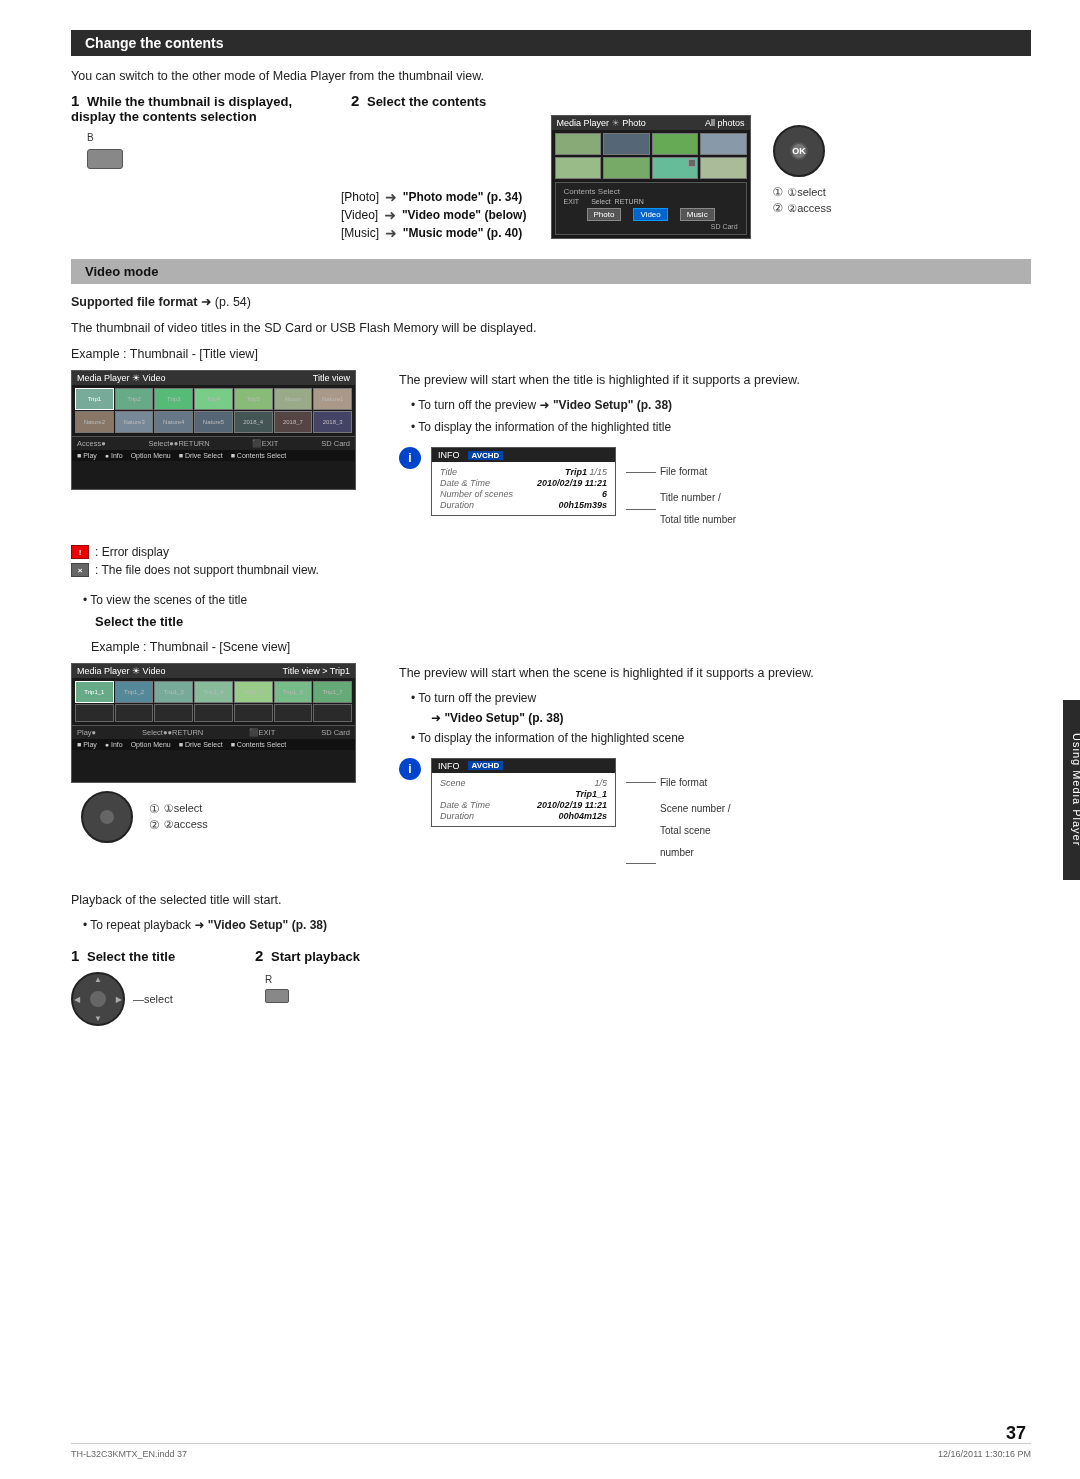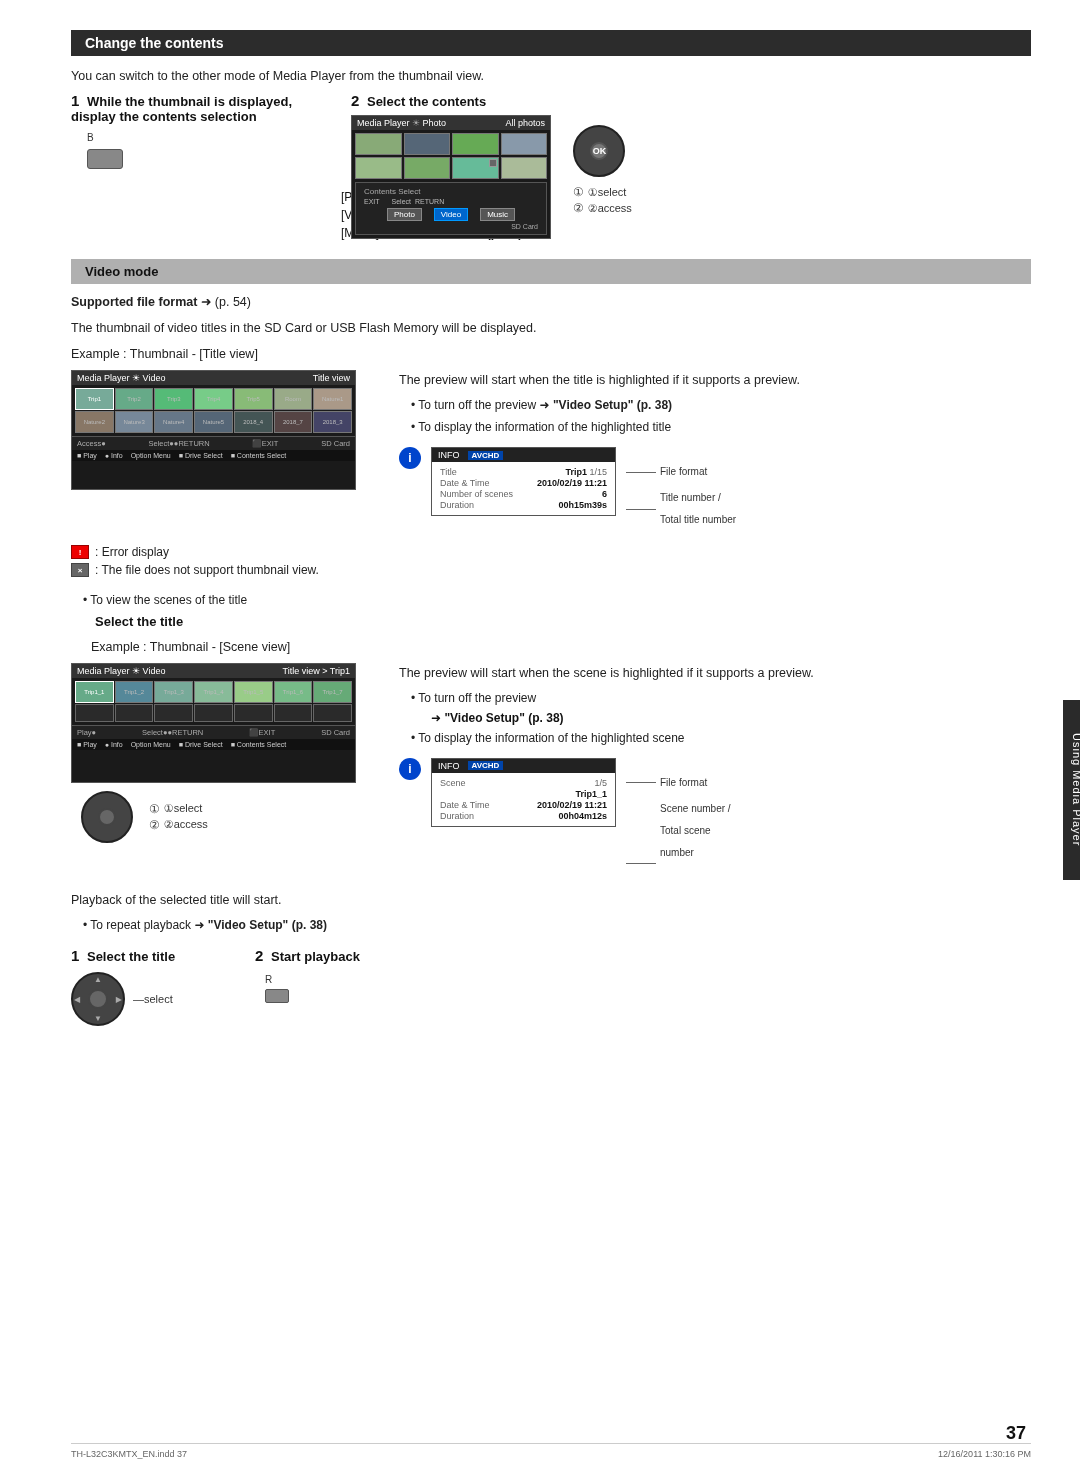--- a/index.html
+++ b/index.html
@@ -206,20 +206,21 @@
     }
     .info-box-avchd {
       background: #0044aa;
       color: #fff;
       font-size: 8px;
       padding: 0 4px;
       font-weight: bold;
     }
     .info-box-body {
       padding: 4px 8px;
+      font-style: italic;
     }
     .info-box-row {
       display: flex;
       justify-content: space-between;
       font-size: 9px;
       margin: 1px 0;
     }
     .info-box-label { color: #666; }
     .info-box-value { color: #111; font-weight: bold; }
 
@@ -396,21 +397,21 @@
           <div class="remote-btn"></div>
         </div>
       </div>
 
       <div class="col-right">
         <div class="step-label">
           <span class="step-num">2</span>
           <span class="bold">Select the contents</span>
         </div>
 
-        <div style="display:flex; gap:16px; align-items:flex-start; margin-top:6px;">
+        <div style="display:flex; gap:16px; align-items:flex-start; margin-top:6px;justify-content:center;">
 
           <div class="screen-mockup" style="width:200px;">
             <div class="screen-top-bar">
               <span>Media Player <span style="color:#aaa;">☀</span> Photo</span>
               <span>All photos</span>
             </div>
             <div class="screen-grid" style="grid-template-columns: repeat(4,1fr); gap:2px; padding:3px;">
               <div class="screen-thumb" style="background:#8a7;"></div>
               <div class="screen-thumb" style="background:#567;"></div>
               <div class="screen-thumb" style="background:#6a5;"></div>

